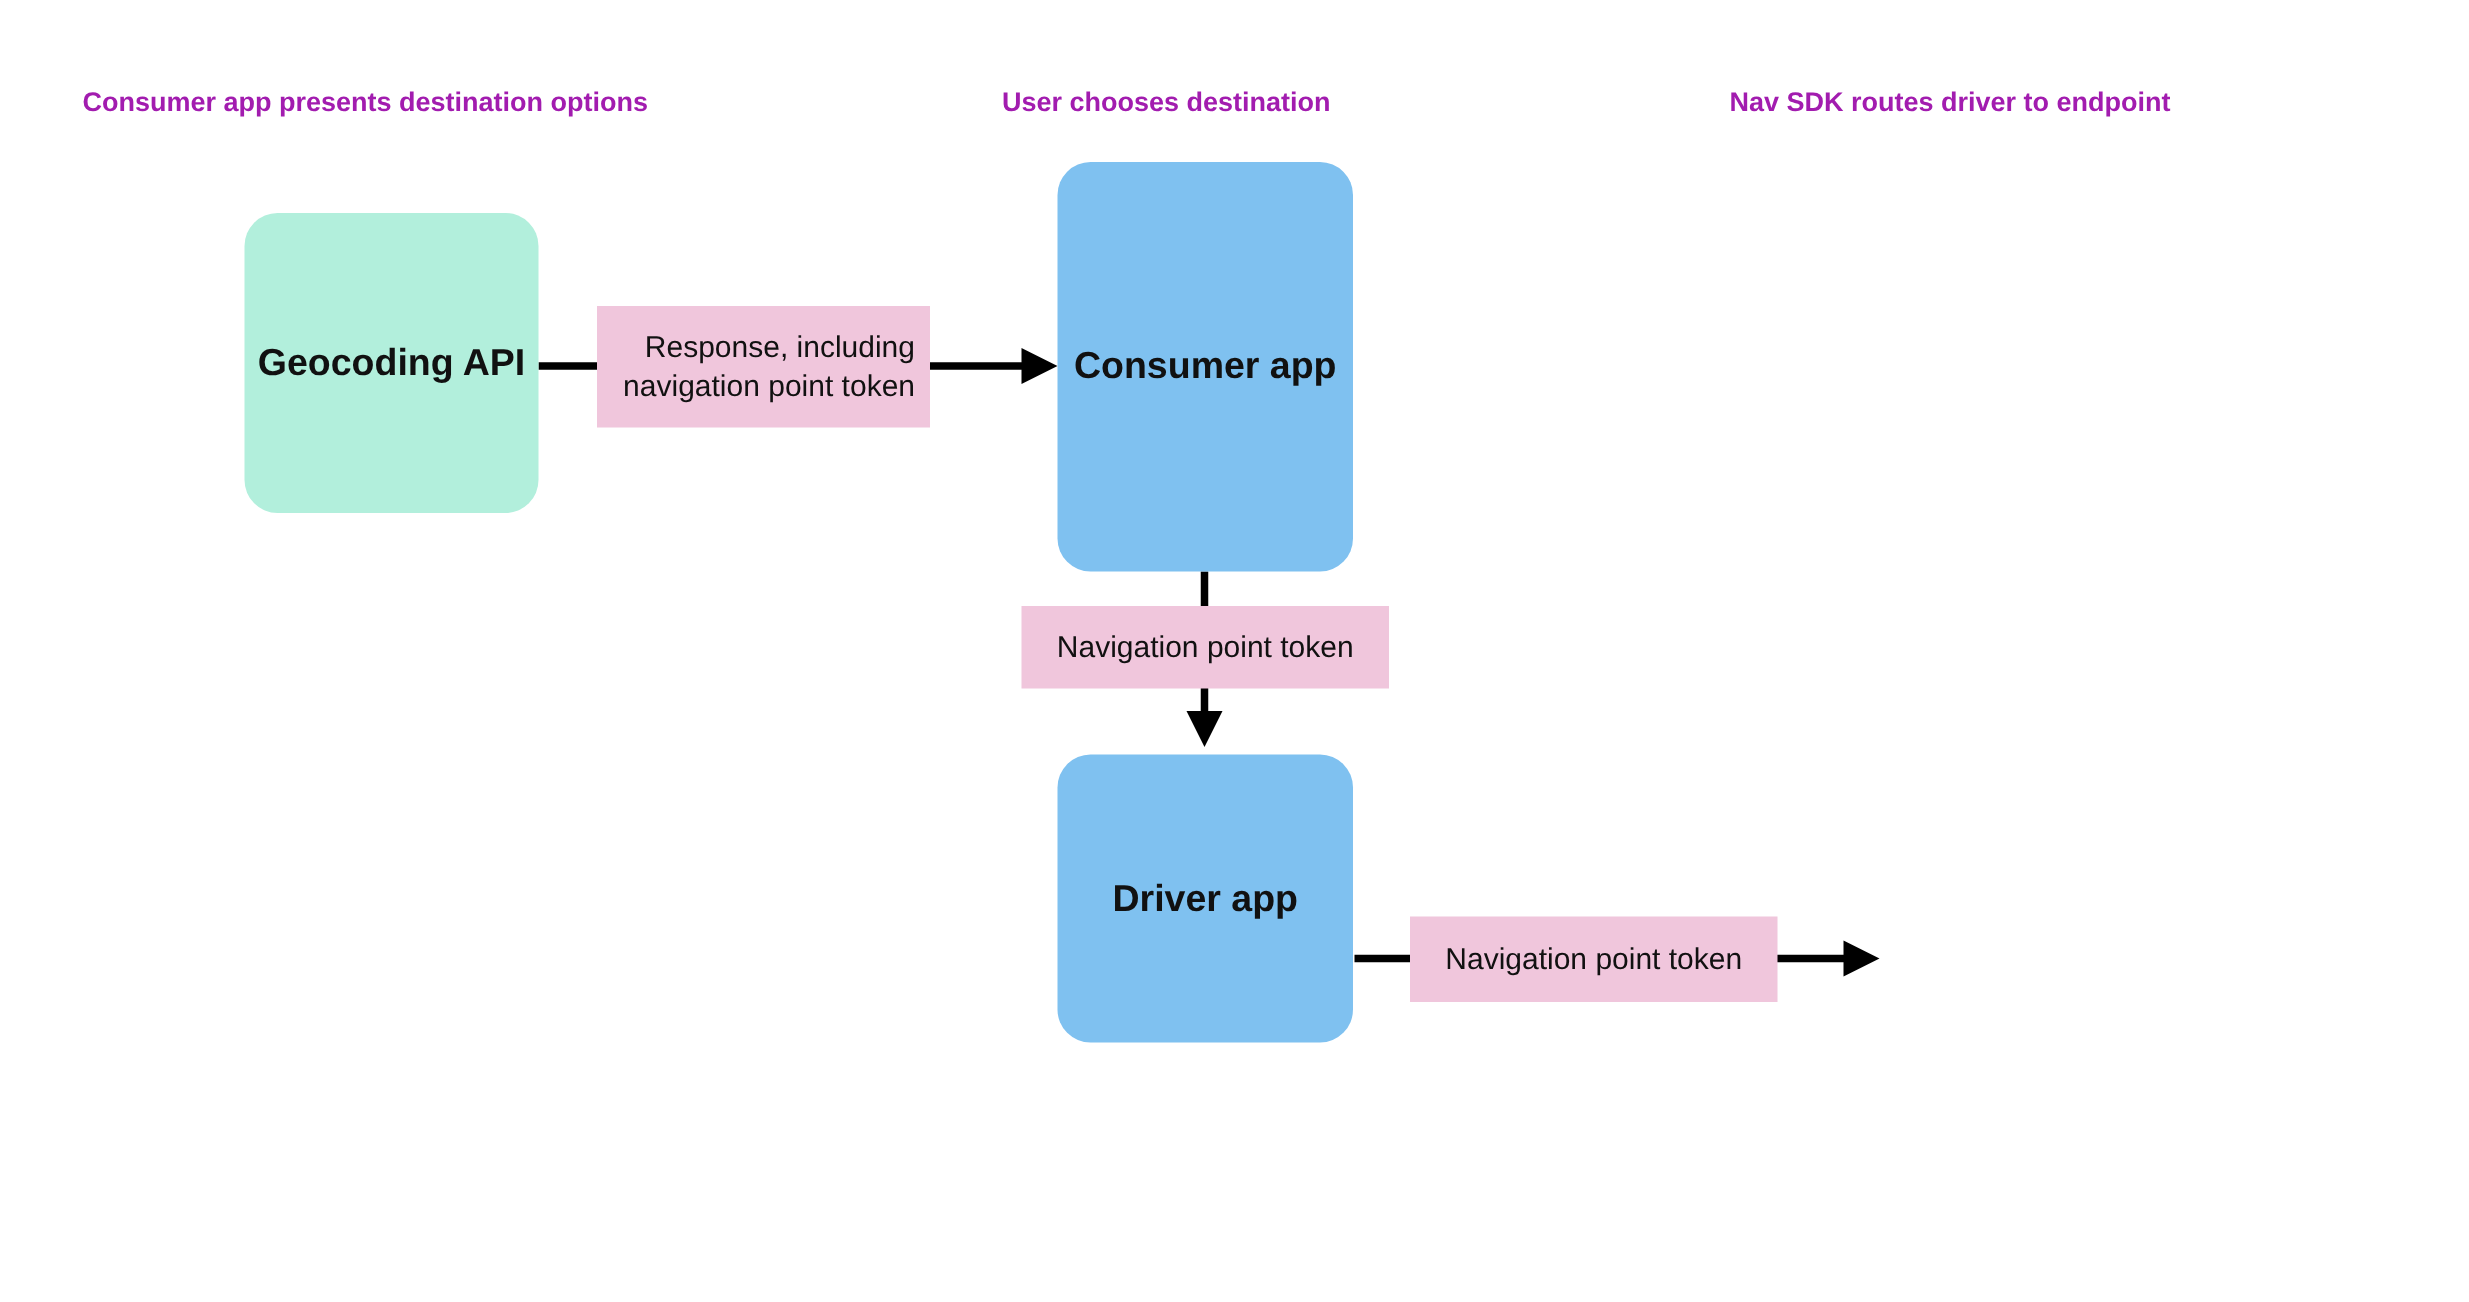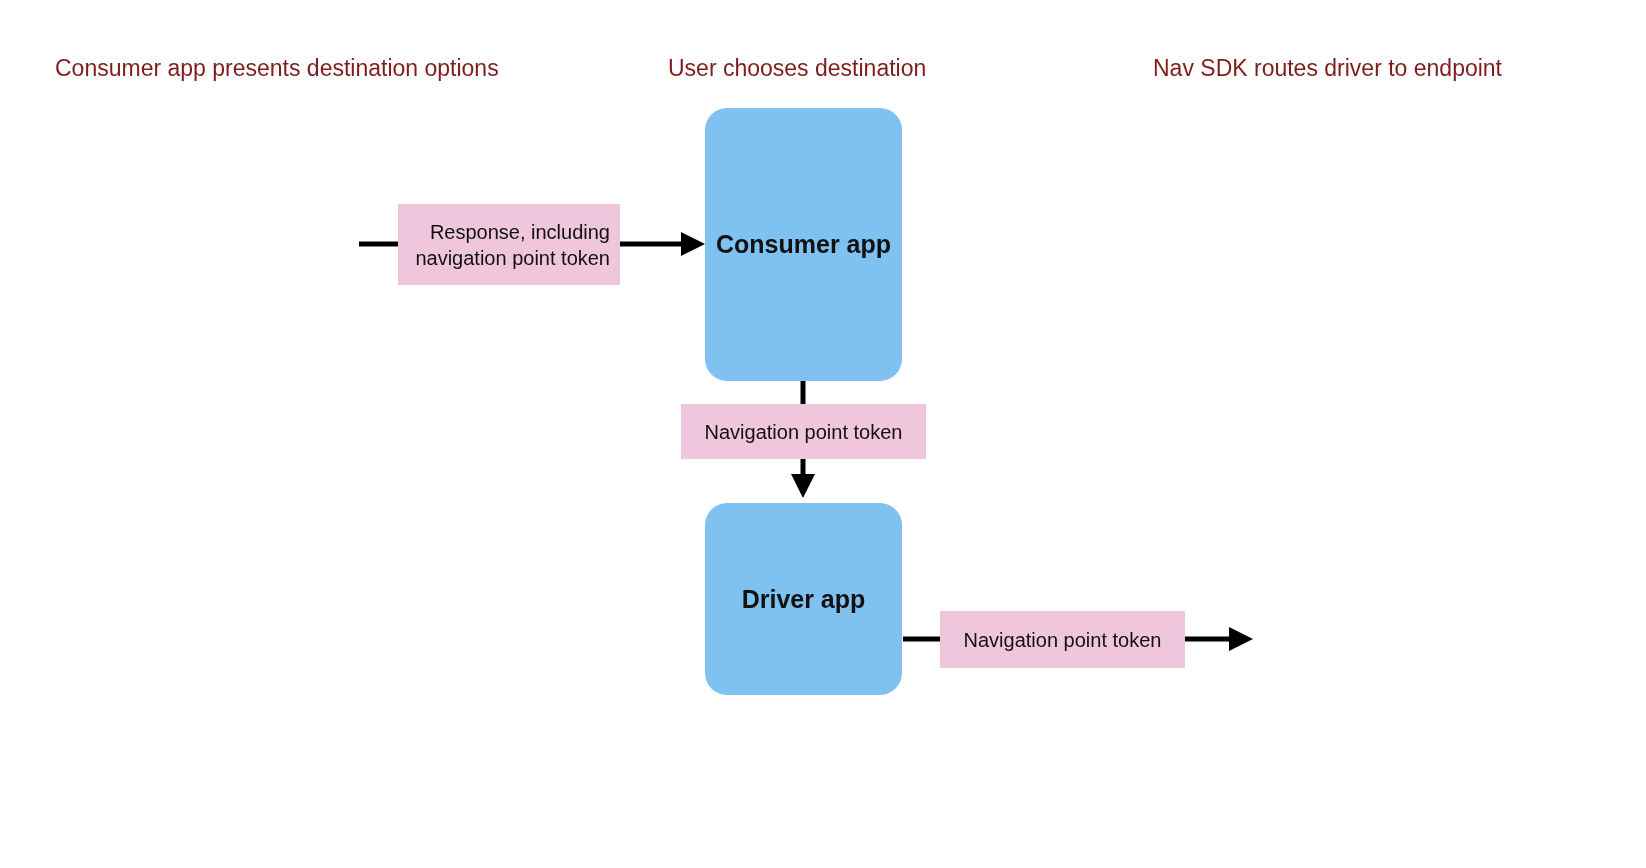--- a/index.html
+++ b/index.html
@@ -16,25 +16,25 @@
     position: relative;
     width: 1646px;
     height: 868px;
     background: #ffffff;
     overflow: hidden;
   }
 
   
   .col-header {
     position: absolute;
-    font-size: 23px;
+    font-size: 18px;
     line-height: 28px;
-    color: #7f1d1d;
+    color: #a21caf;
     white-space: nowrap;
-    font-weight: 400;
+    font-weight: 700;
   }
   #hdr-consumer { left: 55px;   top: 54px; }
   #hdr-user     { left: 668px;  top: 54px; }
   #hdr-navsdk   { left: 1153px; top: 54px; }
 
   
   .node {
     position: absolute;
     box-sizing: border-box;
     display: flex;
@@ -131,19 +131,20 @@
     <line class="edge-line" x1="903" y1="639" x2="1240" y2="639"></line>
     <polygon class="edge-head" points="1253,639 1229,627 1229,651"></polygon>
   </svg>
 
   <div class="edge-label" id="label-response">Response, including navigation point token</div>
 
   <div class="edge-label" id="label-token-vertical">Navigation point token</div>
 
   <div class="edge-label" id="label-token-horizontal">Navigation point token</div>
 
+  <div class="node" id="node-geocoding">Geocoding API</div>
 
   <div class="node" id="node-consumer">Consumer app</div>
 
   <div class="node" id="node-driver">Driver app</div>
 
 
 </div>
 
 </body></html>

